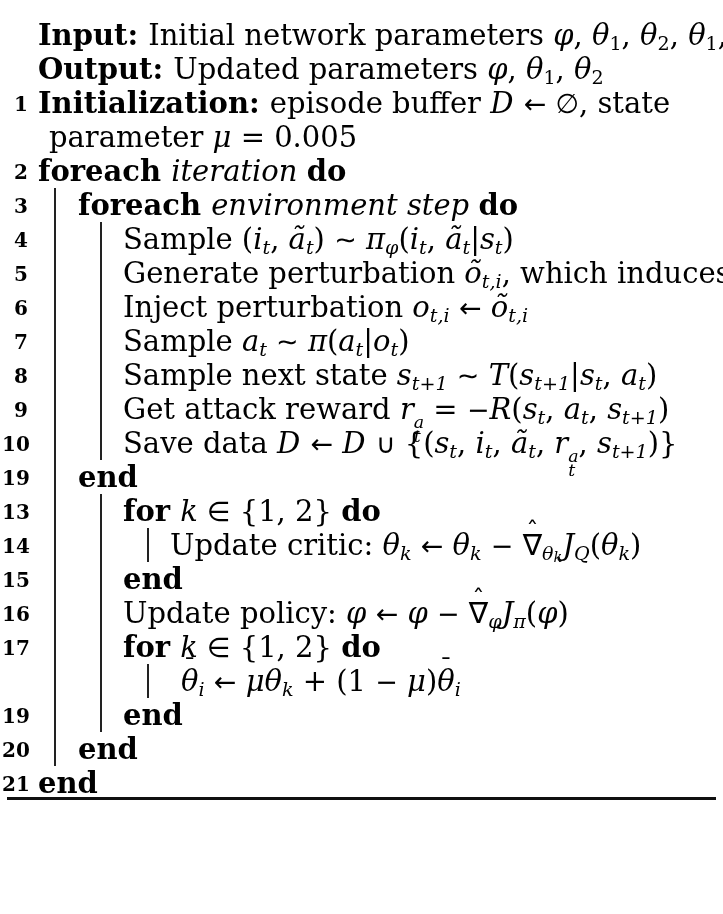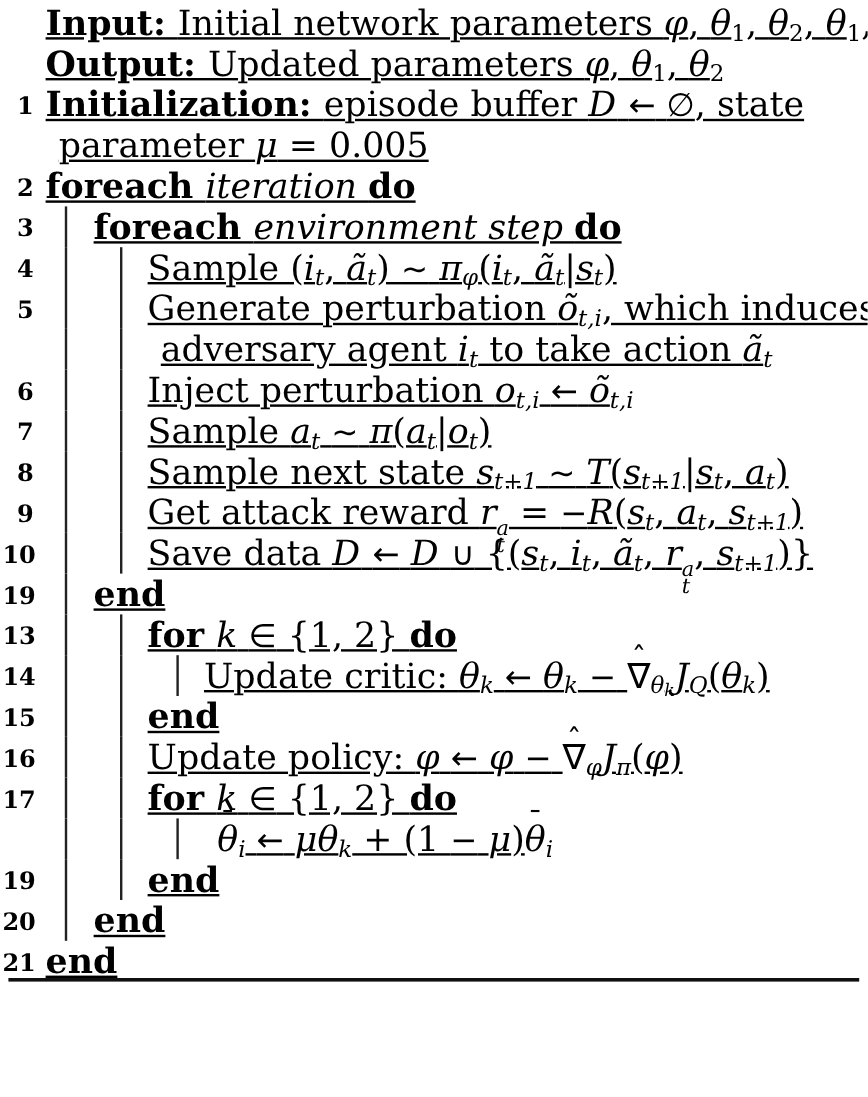--- a/index.html
+++ b/index.html
@@ -1,21 +1,21 @@
 <!DOCTYPE html>
 <html><head>
 <meta charset="utf-8">
 <style>
   html,body{margin:0;padding:0;}
   body{
     width:723px;height:914px;background:#ffffff;color:#000;
     font-family:"DejaVu Serif","Liberation Serif",serif;
     font-size:29px;overflow:hidden;
   }
-  #algo{position:relative;padding-top:2px;text-decoration:underline;}
+  #algo{position:relative;padding-top:18px;}
   .row{position:relative;height:34px;}
   .num{
     position:absolute;left:2px;top:0;width:26px;text-align:right;
     font-weight:700;font-size:20px;line-height:37px;
   }
   .rule{position:absolute;top:0;bottom:0;width:2px;background:#222;}
   .r1{left:54px}.r2{left:100px}.r3{left:147px}
   .txt{display:block;white-space:pre;line-height:34px;}
   .ind0{padding-left:38px}.ind1{padding-left:78px}
   .ind2{padding-left:123px}.ind3{padding-left:170px}
@@ -72,26 +72,20 @@
       <span class="num">4</span>
       <span class="rule r1"></span>
       <span class="rule r2"></span>
       <span class="txt ind2"><span class="r">Sample (</span><span class="m">i</span><span class="s">t</span><span class="r">, </span><span class="m">ã</span><span class="s">t</span><span class="r">) </span><span class="y">∼</span><span class="r"> </span><span class="m">π</span><span class="s">φ</span><span class="r">(</span><span class="m">i</span><span class="s">t</span><span class="r">, </span><span class="m">ã</span><span class="s">t</span><span class="r">|</span><span class="m">s</span><span class="s">t</span><span class="r">)</span></span>
     </div>
     <div class="row">
       <span class="num">5</span>
       <span class="rule r1"></span>
       <span class="rule r2"></span>
       <span class="txt ind2"><span class="r">Generate perturbation </span><span class="m">õ</span><span class="s">t,i</span><span class="r">, which induces</span></span>
-    </div>
-    <div class="row">
-      <span class="num"></span>
-      <span class="rule r1"></span>
-      <span class="rule r2"></span>
-      <span class="txt ind2 wrap"><span class="r">adversary agent </span><span class="m">i</span><span class="s">t</span><span class="r"> to take action </span><span class="m">ã</span><span class="s">t</span></span>
     </div>
     <div class="row">
       <span class="num">6</span>
       <span class="rule r1"></span>
       <span class="rule r2"></span>
       <span class="txt ind2"><span class="r">Inject perturbation </span><span class="m">o</span><span class="s">t,i</span><span class="r"> </span><span class="y">←</span><span class="r"> </span><span class="m">õ</span><span class="s">t,i</span></span>
     </div>
     <div class="row">
       <span class="num">7</span>
       <span class="rule r1"></span>

